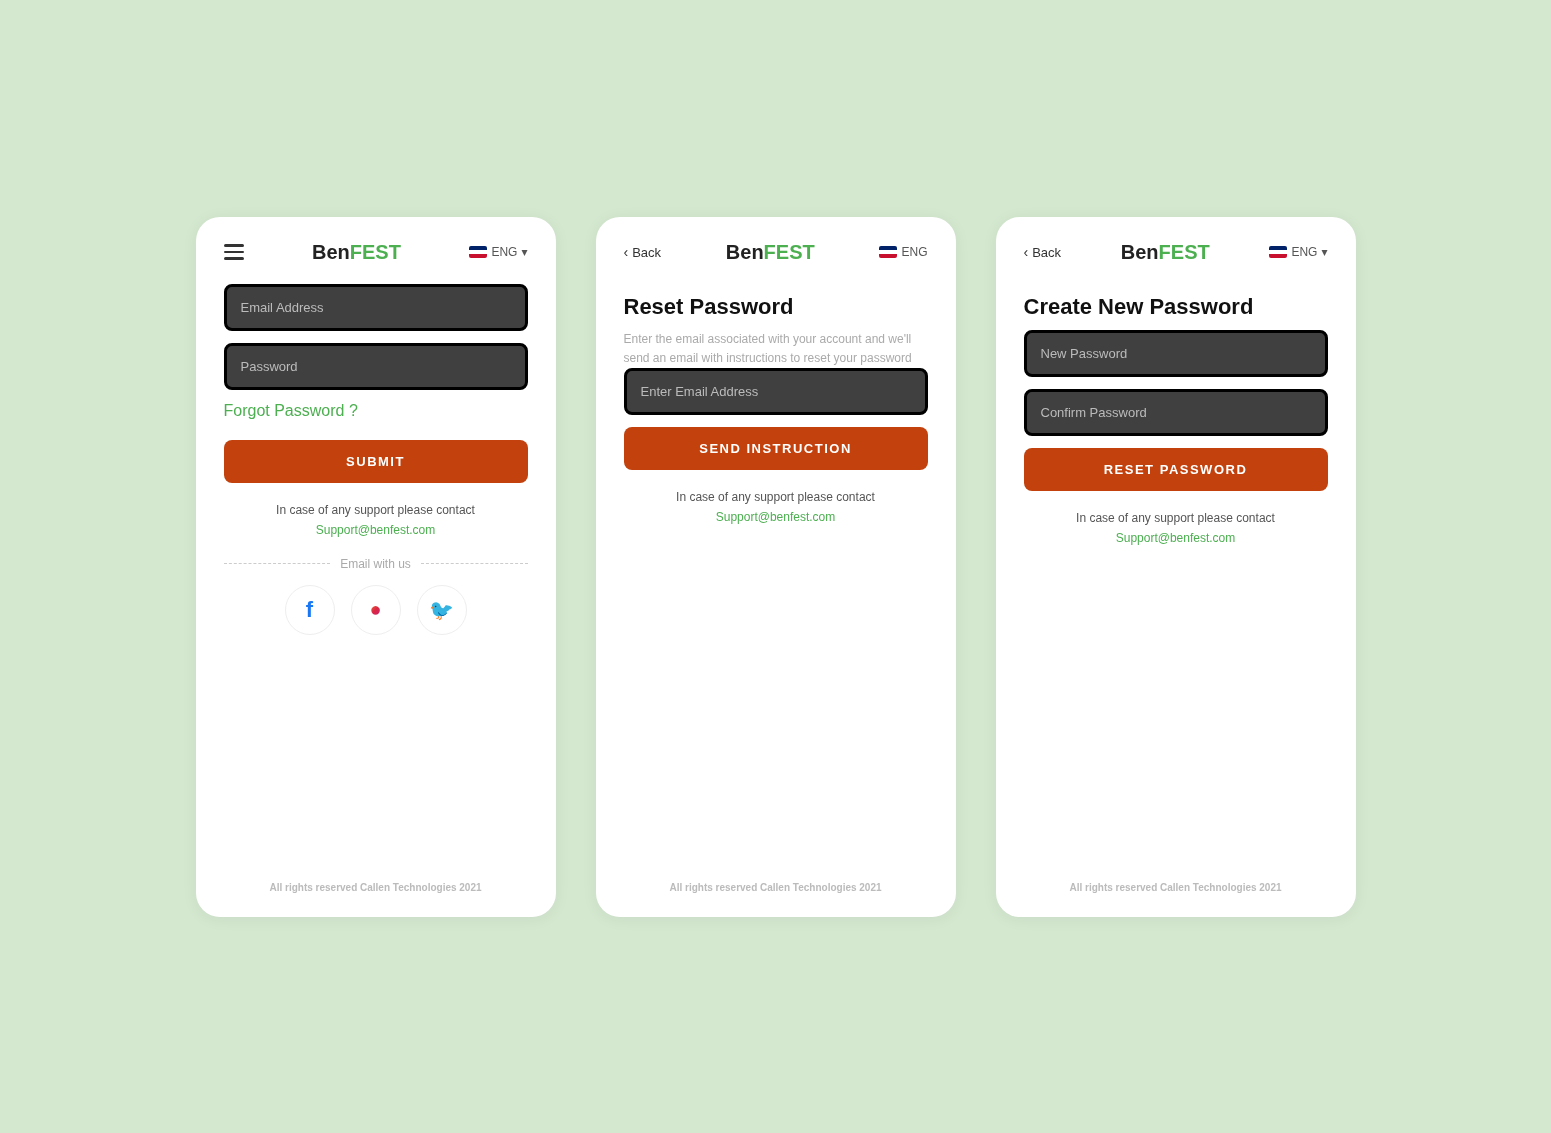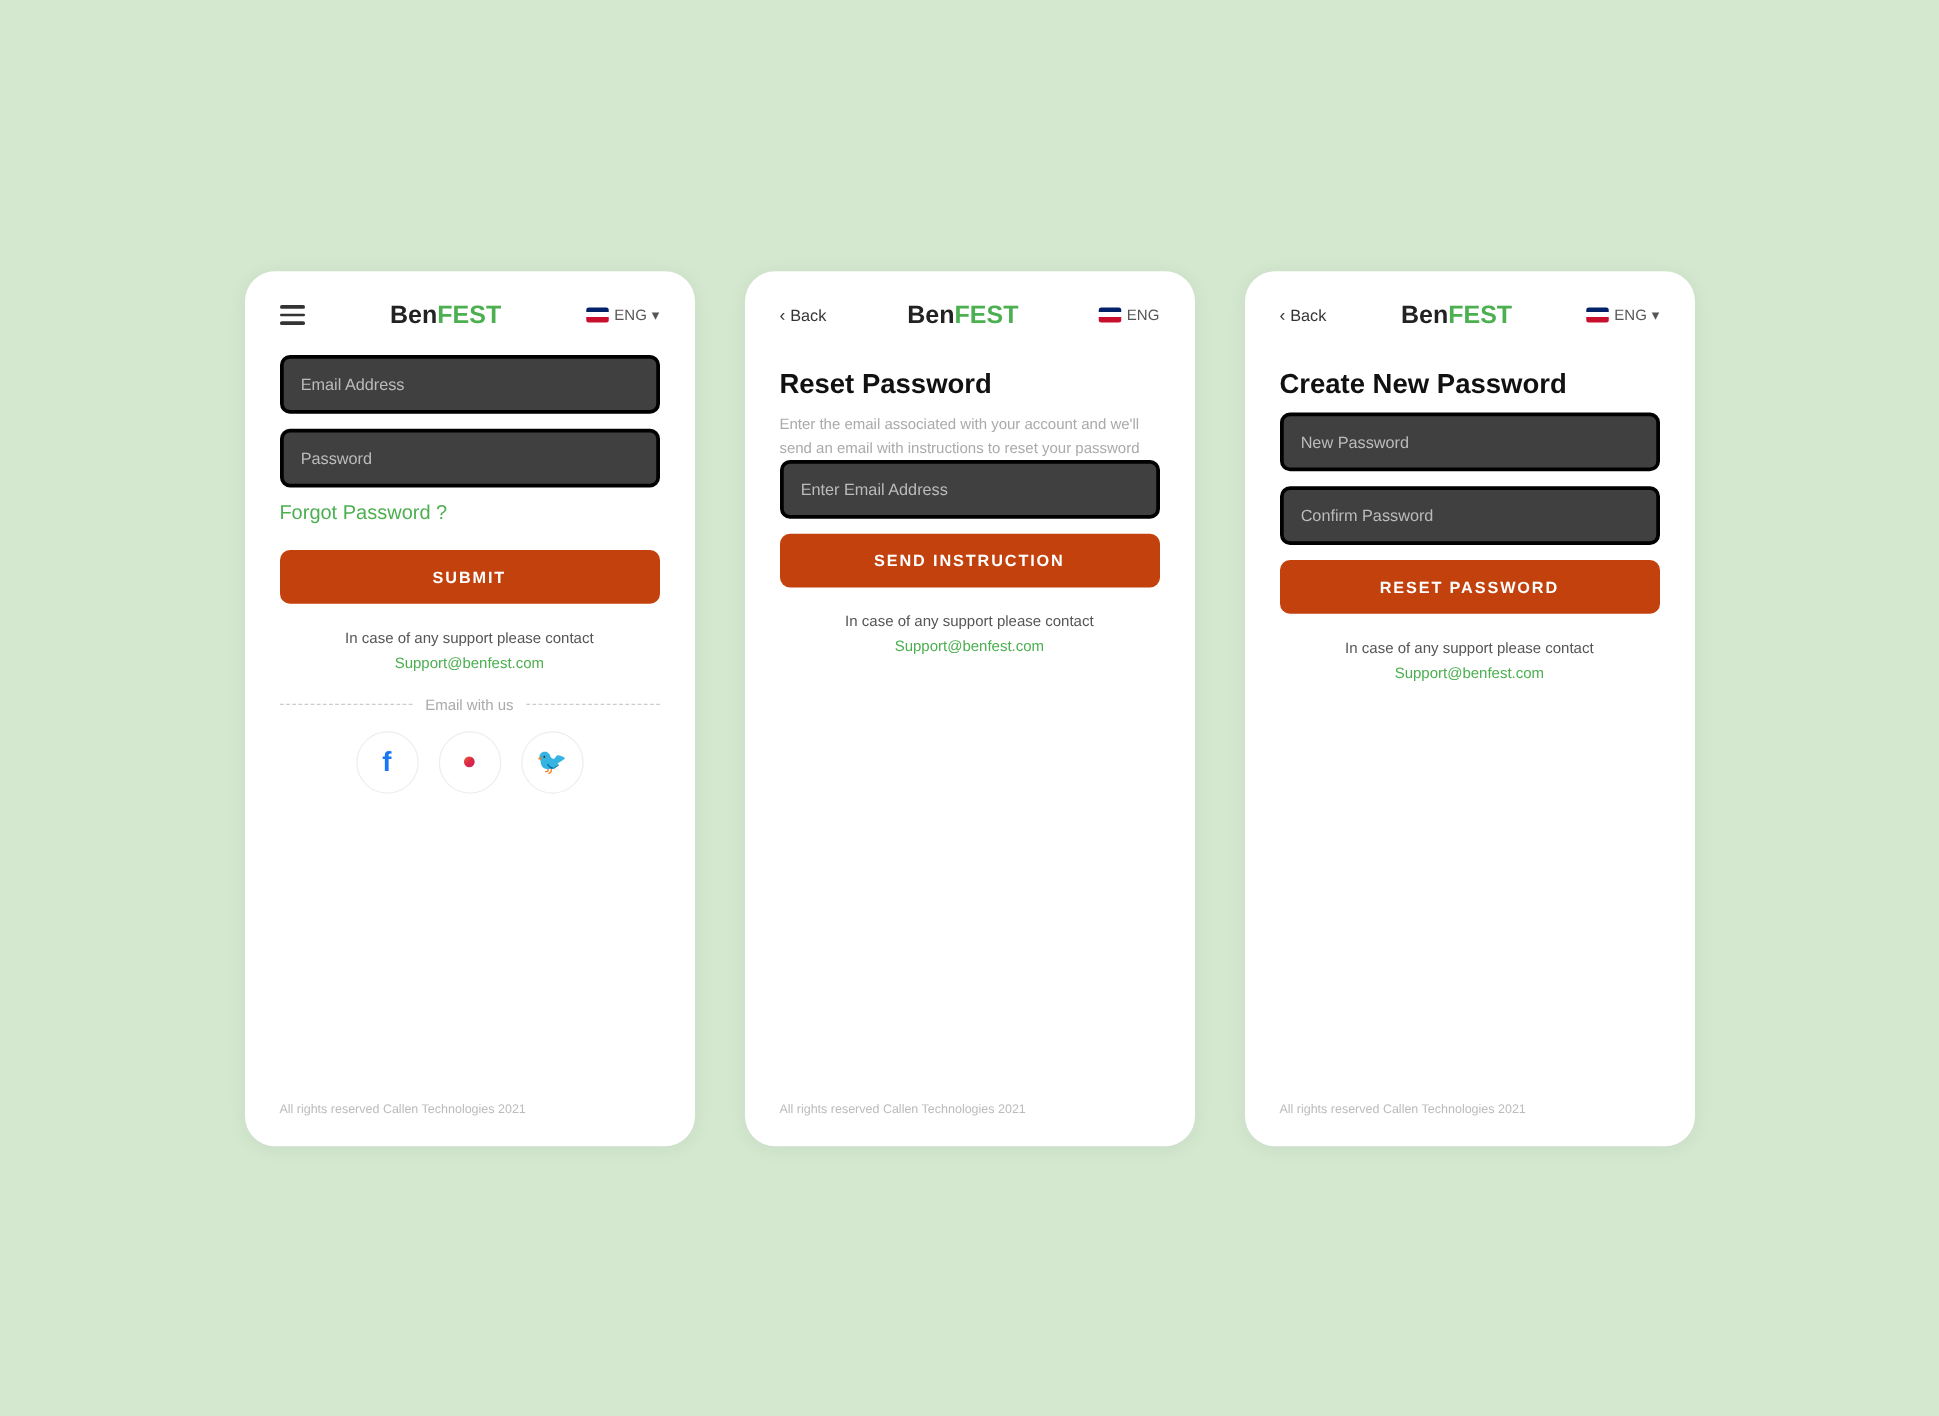--- a/index.html
+++ b/index.html
@@ -183,23 +183,25 @@
       justify-content: center;
       cursor: pointer;
       background: #fff;
       font-size: 20px;
     }
     .facebook-icon { color: #1877f2; font-weight: 700; font-size: 22px; }
     .instagram-icon { font-size: 20px; }
     .twitter-icon { color: #1da1f2; font-size: 20px; }
     .footer-text {
       margin-top: auto;
+      text-align: center;
       font-size: 10px;
       color: #bbb;
       padding-top: 16px;
+      font-weight: bold;
     }
     
     .card-title {
       font-size: 22px;
       font-weight: 800;
       color: #111;
       margin-bottom: 10px;
       margin-top: 10px;
     }
     .card-subtitle {

